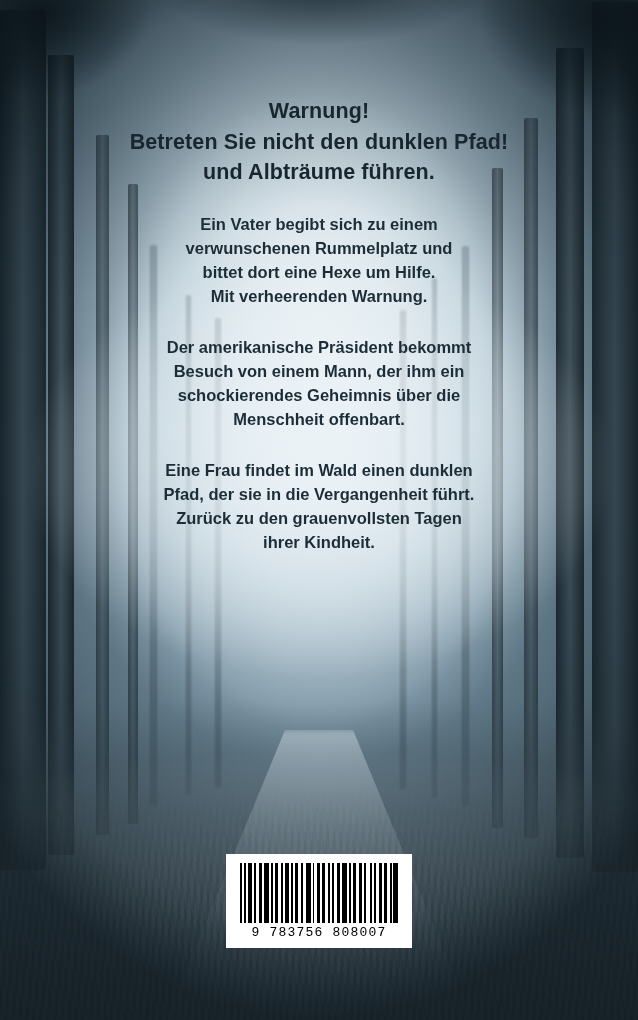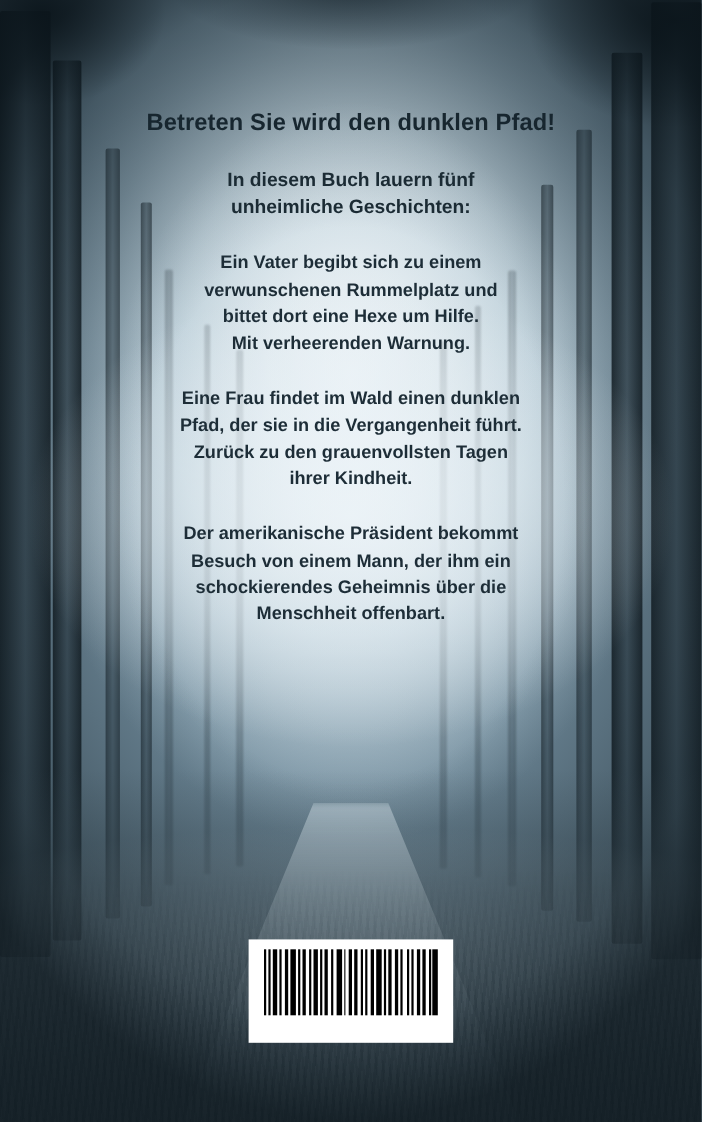--- a/index.html
+++ b/index.html
@@ -203,38 +203,38 @@
 
   <div class="canopy"></div>
   <div class="bg-fog"></div>
   <div class="path"></div>
   <div class="ground-texture"></div>
   <div class="vignette"></div>
   <div class="text-glow"></div>
 
   <div class="blurb">
     <div class="warn">
-      <div>Betreten Sie wird den dunklen Pfad!</div>
+      <div>Warnung!</div>
+      <div>Betreten Sie nicht den dunklen Pfad!</div>
+      <div>und Albträume führen.</div>
     </div>
 
-    <p class="intro" style="white-space: pre-line;">In diesem Buch lauern fünf
-unheimliche Geschichten:</p>
 
     <p class="story" style="white-space: pre-line;">Ein Vater begibt sich zu einem
 verwunschenen Rummelplatz und
 bittet dort eine Hexe um Hilfe.
 Mit verheerenden Warnung.</p>
+    <p class="story" style="white-space: pre-line;">Der amerikanische Präsident bekommt
+Besuch von einem Mann, der ihm ein
+schockierendes Geheimnis über die
+Menschheit offenbart.</p>
     <p class="story" style="white-space: pre-line;">Eine Frau findet im Wald einen dunklen
 Pfad, der sie in die Vergangenheit führt.
 Zurück zu den grauenvollsten Tagen
 ihrer Kindheit.</p>
-    <p class="story" style="white-space: pre-line;">Der amerikanische Präsident bekommt
-Besuch von einem Mann, der ihm ein
-schockierendes Geheimnis über die
-Menschheit offenbart.</p>
   </div>
 
   <div class="barcode-box">
     <div class="bars">
       <i style="width:2px"></i>
         <i class="sp" style="width:2px"></i>
       <i style="width:2px"></i>
         <i class="sp" style="width:3px"></i>
       <i style="width:4px"></i>
         <i class="sp" style="width:2px"></i>
@@ -287,15 +287,16 @@
       <i style="width:2px"></i>
         <i class="sp" style="width:3px"></i>
       <i style="width:4px"></i>
         <i class="sp" style="width:2px"></i>
       <i style="width:3px"></i>
         <i class="sp" style="width:3px"></i>
       <i style="width:2px"></i>
         <i class="sp" style="width:2px"></i>
       <i style="width:5px"></i>
     </div>
+    <div class="isbn">9 783756 808007</div>
   </div>
 
 </div>
 
 </body></html>

